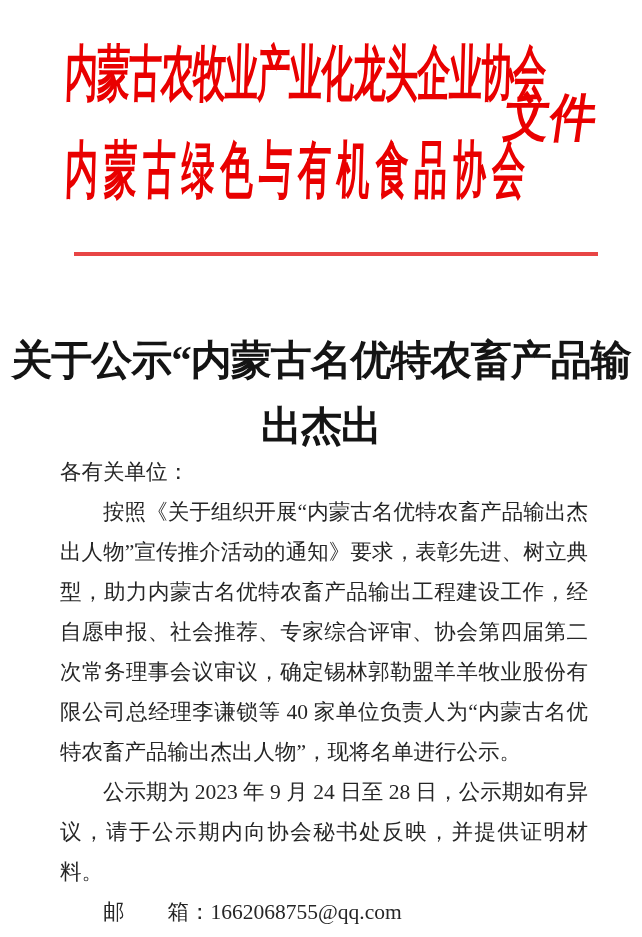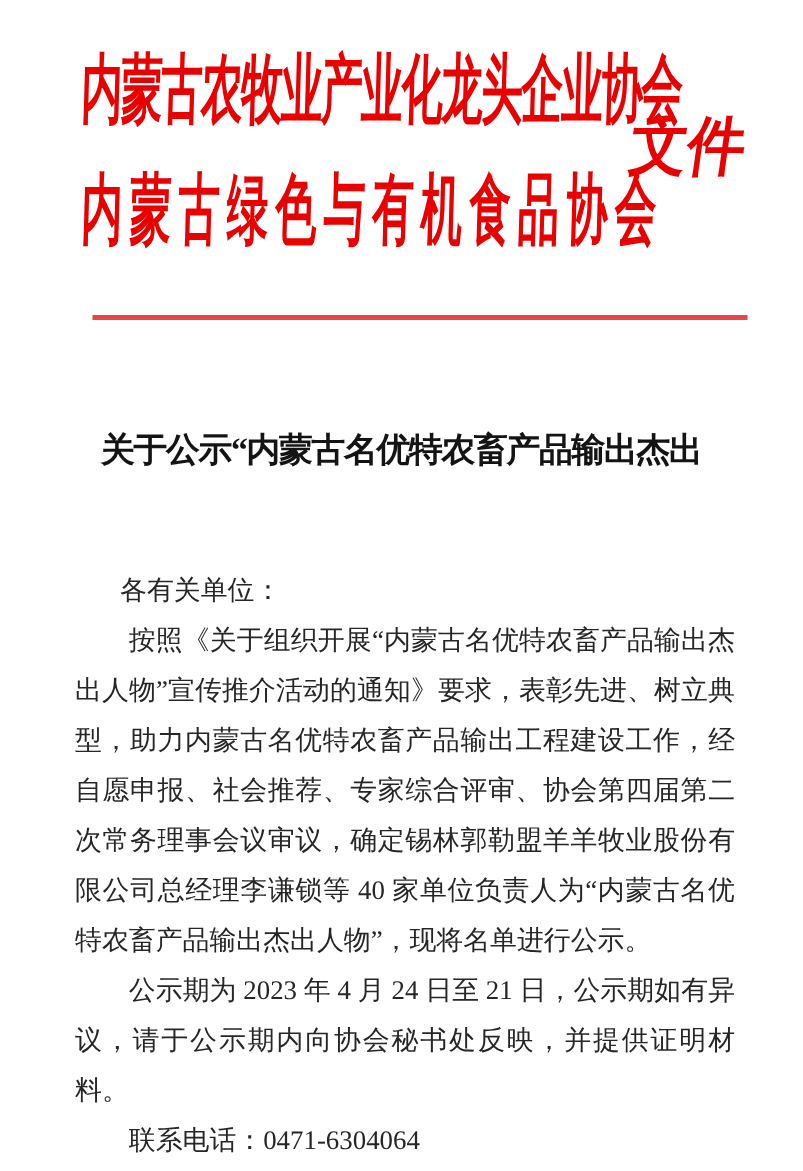--- a/index.html
+++ b/index.html
@@ -63,21 +63,21 @@
     height: 4px;
     background: #e84545;
   }
   
   .title {
     position: absolute;
     left: 0;
     right: 0;
     top: 327px;
     text-align: center;
-    font-size: 27px;
+    font-size: 41px;
     font-weight: bold;
     color: #141414;
     line-height: 66px;
     letter-spacing: -1px;
   }
   
   .body-block {
     position: absolute;
     left: 60px;
     top: 452px;
@@ -85,21 +85,20 @@
     font-size: 21.5px;
     line-height: 40px;
     color: #262626;
     text-align: justify;
   }
   .body-block p {
     margin: 0;
   }
   p.salutation {
     text-indent: 0;
-    margin-left: 36px;
   }
   p.para, p.contact {
     text-indent: 2em;
     font-family: Liberation Serif, serif;
   }
 </style>
 </head>
 <body>
 
 <div class="page">
@@ -112,18 +111,17 @@
 
   <div class="red-rule"></div>
 
   <div class="title">
     <div>关于公示“内蒙古名优特农畜产品输出杰出</div>
   </div>
 
   <div class="body-block">
     <p class="salutation">各有关单位：</p>
     <p class="para">按照《关于组织开展“内蒙古名优特农畜产品输出杰出人物”宣传推介活动的通知》要求，表彰先进、树立典型，助力内蒙古名优特农畜产品输出工程建设工作，经自愿申报、社会推荐、专家综合评审、协会第四届第二次常务理事会议审议，确定锡林郭勒盟羊羊牧业股份有限公司总经理李谦锁等 40 家单位负责人为“内蒙古名优特农畜产品输出杰出人物”，现将名单进行公示。</p>
-    <p class="para">公示期为 2023 年 4 月 24 日至 21 日，公示期如有异议，请于公示期内向协会秘书处反映，并提供证明材料。</p>
-    <p class="contact">联系电话：0471-6304064</p>
+    <p class="para">公示期为 2023 年 9 月 24 日至 28 日，公示期如有异议，请于公示期内向协会秘书处反映，并提供证明材料。</p>
     <p class="contact">邮　　箱：1662068755@qq.com</p>
   </div>
 
 </div>
 
 </body></html>

